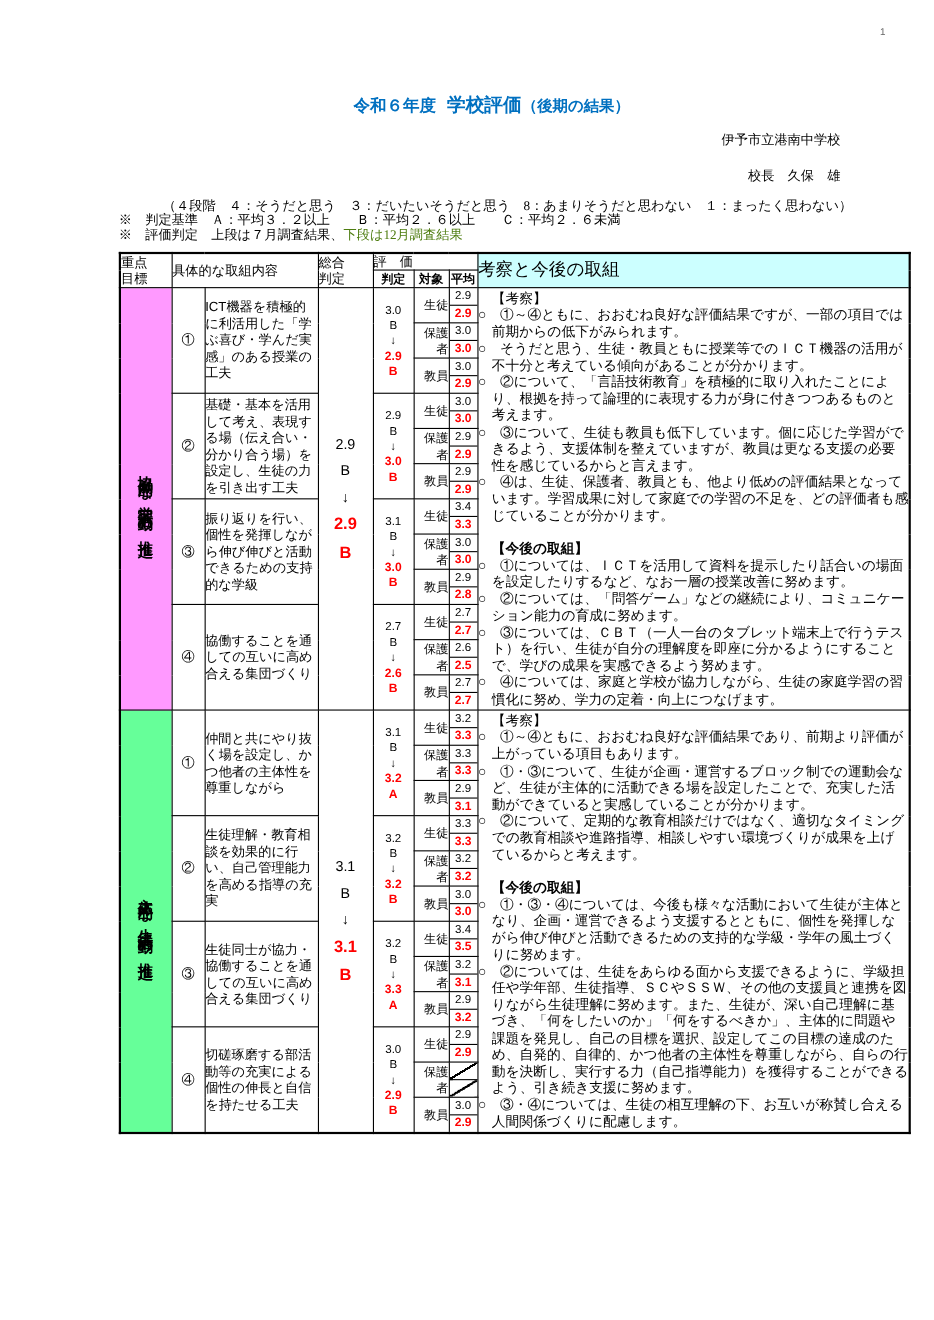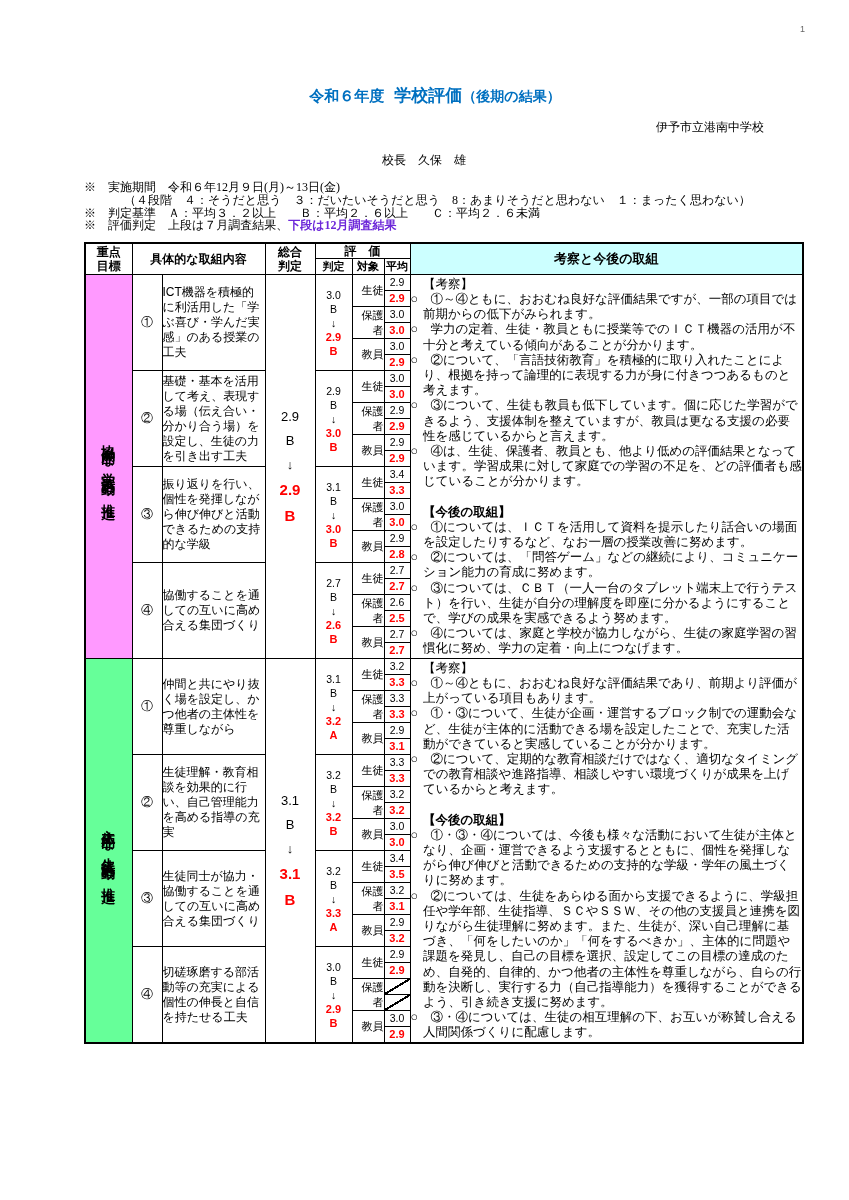--- a/index.html
+++ b/index.html
@@ -1,37 +1,37 @@
 <!DOCTYPE html>
 <html lang="ja"><head>
 <meta charset="utf-8">
 <style>
   html,body{margin:0;padding:0;background:#fff;}
   .page{position:relative;width:849px;height:1200px;background:#fff;overflow:hidden;
         font-family:"Liberation Sans",sans-serif;color:#000;}
   .page-num{position:absolute;top:24px;right:44px;font-size:9px;color:#666;}
-  .content{padding:72px 63px 0 84px;}
+  .content{padding:72px 63px 0 84px;margin-left:24px;}
   .title{text-align:center;margin:0 0 10px 0;color:#0070C0;font-weight:bold;white-space:nowrap;}
   .title .t-pre{font-size:15px;}
   .title .t-main{font-size:17px;margin-left:10px;}
   .title .t-suf{font-size:14px;}
   .rightline{text-align:right;font-size:12px;margin-right:22px;}
   .school{margin-top:2px;}
-  .principal{margin-top:16px;margin-bottom:12px;text-align:center;}
+  .principal{margin-top:16px;margin-bottom:12px;}
   .intro{font-family:"Liberation Serif",serif;font-size:13px;line-height:17px;margin:0 0 10px 0;}
   .notes{font-family:"Liberation Serif",serif;font-size:12px;line-height:12.8px;margin-bottom:10px;}
   .note{white-space:pre-wrap;}
   .note.indent{padding-left:40px;}
-  .note .red{color:#6d28d9;font-weight:bold;}
+  .note .red{color:#4d7c0f;}
   table.eval{border-collapse:collapse;table-layout:fixed;width:720px;}
   table.eval td,table.eval th{border:1px solid #000;padding:0;vertical-align:middle;
         font-family:"Liberation Sans",sans-serif;}
   table.eval{border:2px solid #000;}
-  th.hd{font-size:12px;font-weight:bold;text-align:center;white-space:pre-line;line-height:14px;background:#fff;}
-  th.hd-analysis{background:#CCFFFF;font-size:13px;}
+  th.hd{font-size:12px;font-weight:normal;text-align:left;white-space:pre-line;line-height:14px;background:#fff;}
+  th.hd-analysis{background:#CCFFFF;font-size:16px;}
   th.hd-sub{font-size:11px;font-weight:bold;height:15px;background:#fff;}
   td.c-goal{text-align:center;}
   .goal-v{writing-mode:vertical-rl;text-orientation:upright;font-weight:bold;font-size:14px;
         letter-spacing:3px;margin:0 auto;line-height:1;}
   td.c-num{text-align:center;font-size:12px;}
   td.c-content{font-size:12px;line-height:15px;padding:2px 3px;vertical-align:middle;}
   td.c-overall .stack,td.c-rating .stack{display:flex;flex-direction:column;align-items:center;justify-content:center;}
   td.c-overall .stack{gap:9px;}
   td.c-rating .stack{gap:2px;}
   td.c-overall .blk{font-size:13px;}
@@ -58,21 +58,20 @@
   <div class="page-num">1</div>
   <div class="content">
 
     <h1 class="title"><span class="t-pre">令和６年度</span><span class="t-main">学校評価</span><span class="t-suf">（後期の結果）</span></h1>
 
     <div class="rightline school">伊予市立港南中学校</div>
     <div class="rightline principal">校長　久保　雄</div>
 
 
     <div class="notes">
-      <div class="note">※　実施期間　令和６年12月９日(月)～13日(金)</div>
       <div class="note indent">（４段階　４：そうだと思う　３：だいたいそうだと思う　8：あまりそうだと思わない　１：まったく思わない）</div>
       <div class="note">※　判定基準　Ａ：平均３．２以上　　Ｂ：平均２．６以上　　Ｃ：平均２．６未満</div>
       <div class="note"><span>※　評価判定　上段は７月調査結果、</span><span class="red">下段は12月調査結果</span></div>
     </div>
 
     <table class="eval">
       <colgroup>
         <col style="width:47px">
           <col style="width:30px">
           <col style="width:103px">
@@ -124,21 +123,21 @@
           </div>
         </td>
         <td class="c-target">生徒</td>
         <td class="c-avg">
               <div class="avg-pre">2.9</div>
               <div class="avg-post">2.9</div>
             </td>
         <td class="c-analysis" rowspan="12">
           <div class="an-h">【考察】</div>
           <div class="an-b">○　①～④ともに、おおむね良好な評価結果ですが、一部の項目では前期からの低下がみられます。</div>
-          <div class="an-b">○　学力の定着、生徒・教員ともに授業等でのＩＣＴ機器の活用が不十分と考えている傾向があることが分かります。</div>
+          <div class="an-b">○　そうだと思う、生徒・教員ともに授業等でのＩＣＴ機器の活用が不十分と考えている傾向があることが分かります。</div>
           <div class="an-b">○　②について、「言語技術教育」を積極的に取り入れたことにより、根拠を持って論理的に表現する力が身に付きつつあるものと考えます。</div>
           <div class="an-b">○　③について、生徒も教員も低下しています。個に応じた学習ができるよう、支援体制を整えていますが、教員は更なる支援の必要性を感じているからと言えます。</div>
           <div class="an-b">○　④は、生徒、保護者、教員とも、他より低めの評価結果となっています。学習成果に対して家庭での学習の不足を、どの評価者も感じていることが分かります。</div>
           <div class="an-h gap">【今後の取組】</div>
           <div class="an-b">○　①については、ＩＣＴを活用して資料を提示したり話合いの場面を設定したりするなど、なお一層の授業改善に努めます。</div>
           <div class="an-b">○　②については、「問答ゲーム」などの継続により、コミュニケーション能力の育成に努めます。</div>
           <div class="an-b">○　③については、ＣＢＴ（一人一台のタブレット端末上で行うテスト）を行い、生徒が自分の理解度を即座に分かるようにすることで、学びの成果を実感できるよう努めます。</div>
           <div class="an-b">○　④については、家庭と学校が協力しながら、生徒の家庭学習の習慣化に努め、学力の定着・向上につなげます。</div>
         </td>
       </tr>

